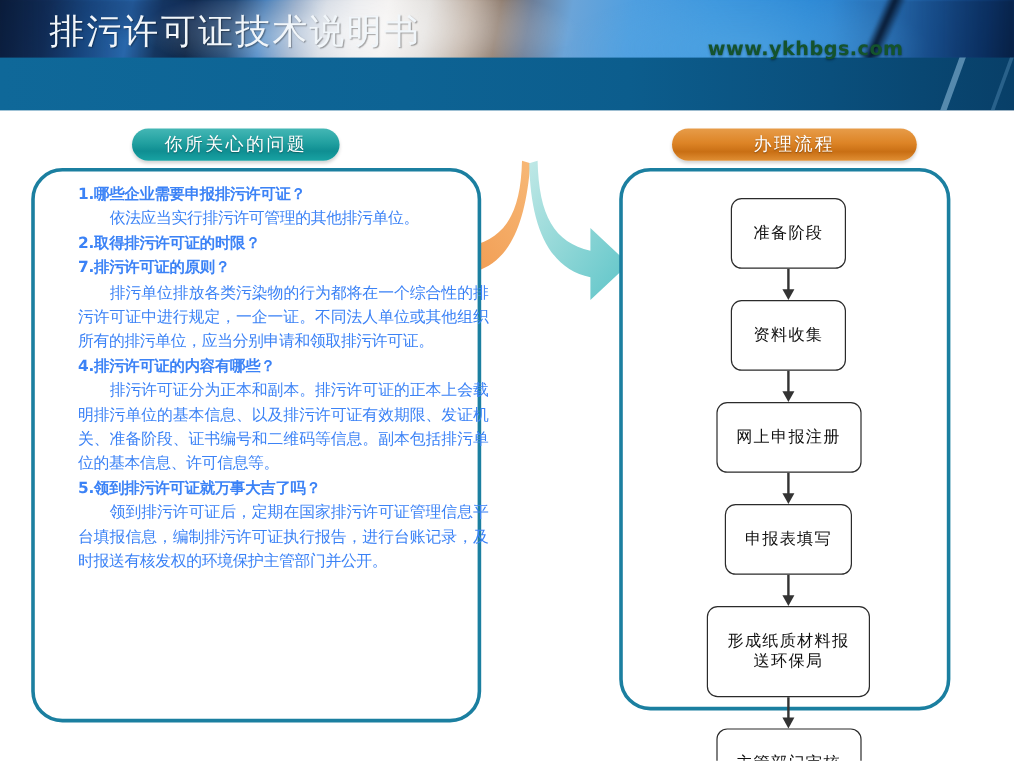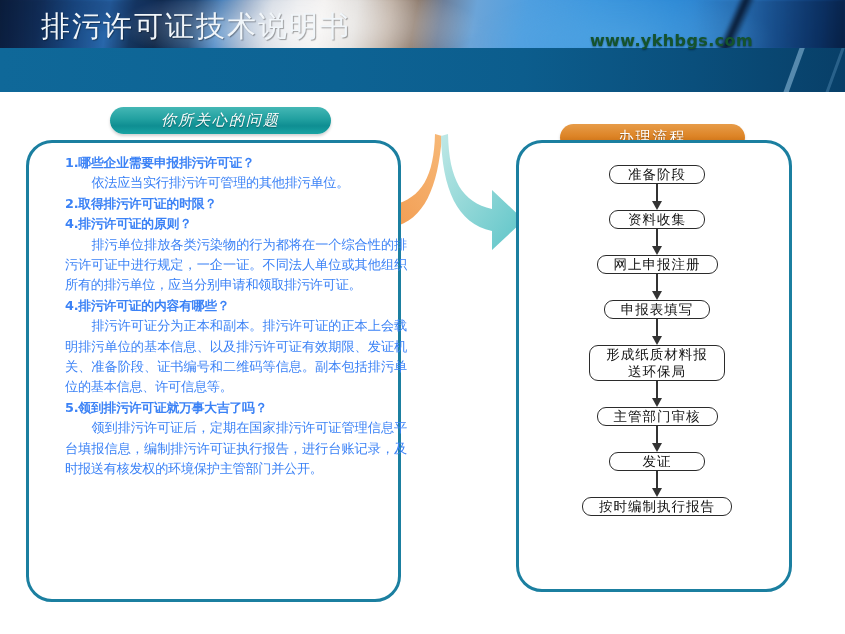--- a/index.html
+++ b/index.html
@@ -104,26 +104,25 @@
     font-family: "DejaVu Serif", "Liberation Serif", serif;
     letter-spacing: 2px;
     display: flex;
     align-items: center;
     justify-content: center;
     white-space: nowrap;
     text-shadow: 0 1px 1px rgba(0,0,0,0.35);
     box-shadow: 0 2px 3px rgba(0,0,0,0.18);
   }
   .pill-left {
-    left: 110px; top: 107px; width: 221px;
+    left: 110px; top: 107px; width: 173px;
     background: linear-gradient(180deg, #44b7b5 0%, #21a0a0 45%, #0f8e92 70%, #18a3a3 100%);
-    font-style: italic;
   }
   .pill-right {
-    left: 560px; top: 124px; width: 185px;
+    left: 560px; top: 107px; width: 204px;
     background: linear-gradient(180deg, #e79c49 0%, #dd8426 45%, #c96f14 72%, #e08f34 100%);
   }
 
   
   .panel {
     position: absolute;
     border: 3px solid #1b7fa0;
     border-radius: 26px;
     box-sizing: border-box;
     background: #ffffff;
@@ -165,21 +164,21 @@
   }
   .flow-box {
     border: 1.4px solid #2b2b2b;
     border-radius: 9px;
     background: #ffffff;
     color: #111111;
     font-family: "DejaVu Serif", "Liberation Serif", serif;
     font-size: 13.5px;
     line-height: 17px;
     text-align: center;
-    padding: 0 16px;
+    padding: 20px 16px;
     min-width: 96px;
     box-sizing: border-box;
     white-space: pre-line;
     letter-spacing: 1px;
   }
   .flow-arrow {
     width: 11px;
     height: 26px;
     position: relative;
   }
@@ -248,21 +247,21 @@
       <path d="M76,2 C77,48 90,70 120,77 L120,58 L152,88 L120,118 L120,99 C85,92 70,56 69,4 Z" fill="url(#gTeal)"></path>
     </g>
   </svg>
 </div>
 
 <div class="panel panel-left">
   <div class="qa">
     <div class="q">1.哪些企业需要申报排污许可证？</div>
     <div class="a">依法应当实行排污许可管理的其他排污单位。</div>
     <div class="q">2.取得排污许可证的时限？</div>
-    <div class="q">4.排污许可证的原则？</div>
+    <div class="q">7.排污许可证的原则？</div>
     <div class="a">排污单位排放各类污染物的行为都将在一个综合性的排污许可证中进行规定，一企一证。不同法人单位或其他组织所有的排污单位，应当分别申请和领取排污许可证。</div>
     <div class="q">4.排污许可证的内容有哪些？</div>
     <div class="a">排污许可证分为正本和副本。排污许可证的正本上会载明排污单位的基本信息、以及排污许可证有效期限、发证机关、准备阶段、证书编号和二维码等信息。副本包括排污单位的基本信息、许可信息等。</div>
     <div class="q">5.领到排污许可证就万事大吉了吗？</div>
     <div class="a">领到排污许可证后，定期在国家排污许可证管理信息平台填报信息，编制排污许可证执行报告，进行台账记录，及时报送有核发权的环境保护主管部门并公开。</div>
   </div>
 </div>
 
 <div class="panel panel-right">
   <div class="flow">

